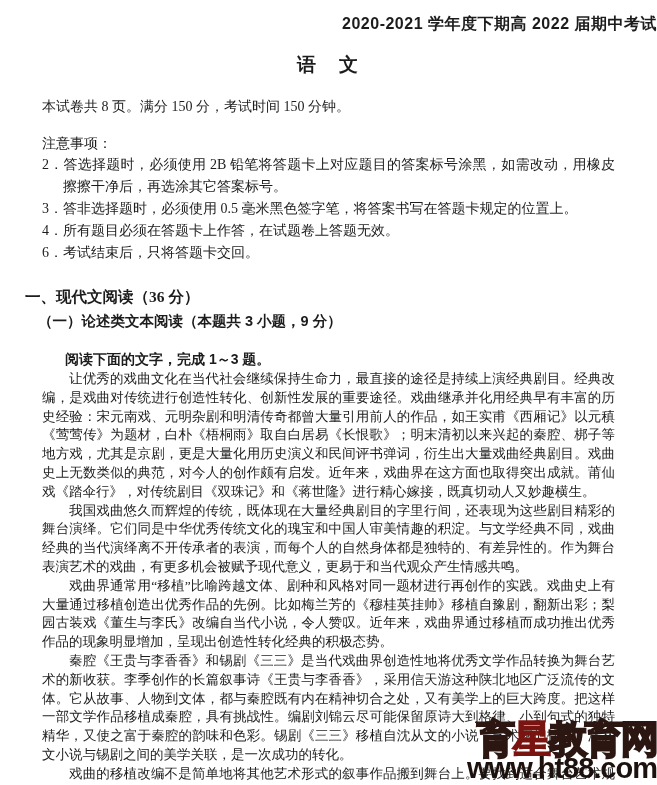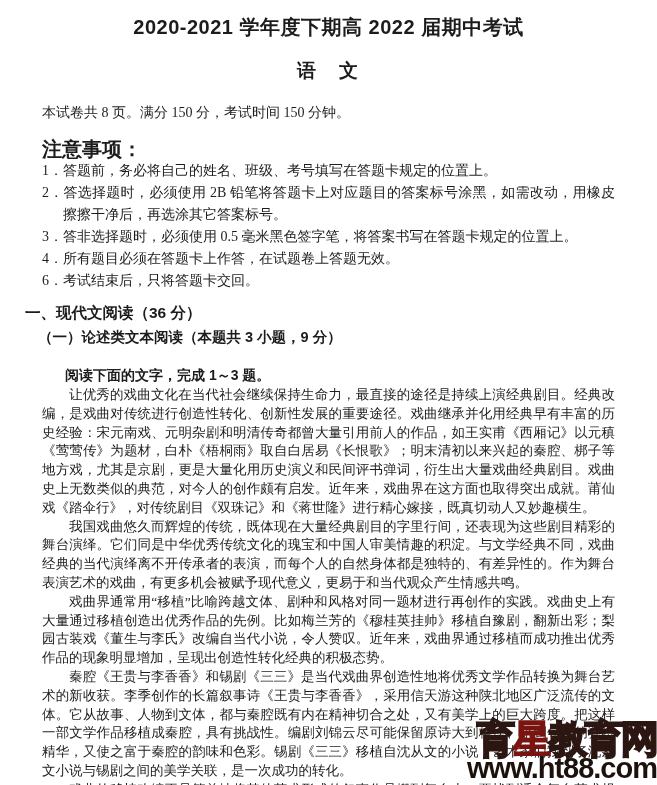--- a/index.html
+++ b/index.html
@@ -6,54 +6,54 @@
   .page {
     position:relative;
     width:657px; height:785px;
     background:#ffffff;
     overflow:hidden;
     font-family:"Liberation Serif", serif;
     color:#1c1c1c;
   }
   .title1 {
     margin:14px 0 0 0;
-    text-align:center;
+    text-align:right;
     font-family:"Liberation Sans", sans-serif;
     font-weight:bold;
-    font-size:20px;
+    font-size:16px;
     letter-spacing:0.5px;
   }
   .title2 {
     margin:17px 0 0 0;
     text-align:center;
     font-family:Liberation Serif, serif;
     font-weight:bold;
     font-size:19px;
     letter-spacing:2px;
   }
   .content { padding:0 42px; }
   .info { margin:18px 0 14px 0; font-size:14px; line-height:22px; }
   .notice-head {
     margin:4px 0 0 0;
     font-family:"Liberation Sans", sans-serif;
-    font-weight:bold;
-    font-size:20px;
+    font-weight:normal;
+    font-size:14px;
     line-height:22px;
   }
   .notice-item {
     margin:0;
     font-size:14px;
     line-height:22px;
     padding-left:21px;
     text-indent:-21px;
     text-align:justify;
   }
   .sec {
-    margin:10px 0 0 -17px;
-    font-family:Liberation Sans, sans-serif;
+    margin:22px 0 0 -17px;
+    font-family:Liberation Serif, serif;
     font-weight:bold;
     font-size:15.5px;
     line-height:22px;
   }
   .subsec {
     margin:2px 0 16px -4px;
     font-family:"Liberation Sans", sans-serif;
     font-weight:bold;
     font-size:14.5px;
     line-height:22px;
@@ -108,21 +108,20 @@
 <div class="page">
 
   <h1 class="title1">2020-2021 学年度下期高 2022 届期中考试</h1>
   <h2 class="title2">语　文</h2>
 
   <div class="content">
 
     <p class="info">本试卷共 8 页。满分 150 分，考试时间 150 分钟。</p>
 
     <p class="notice-head">注意事项：</p>
-    <p class="notice-item">1．答题前，务必将自己的姓名、班级、考号填写在答题卡规定的位置上。</p>
     <p class="notice-item">2．答选择题时，必须使用 2B 铅笔将答题卡上对应题目的答案标号涂黑，如需改动，用橡皮擦擦干净后，再选涂其它答案标号。</p>
     <p class="notice-item">3．答非选择题时，必须使用 0.5 毫米黑色签字笔，将答案书写在答题卡规定的位置上。</p>
     <p class="notice-item">4．所有题目必须在答题卡上作答，在试题卷上答题无效。</p>
     <p class="notice-item">6．考试结束后，只将答题卡交回。</p>
 
     <p class="sec">一、现代文阅读（36 分）</p>
     <p class="subsec">（一）论述类文本阅读（本题共 3 小题，9 分）</p>
     <p class="instr">阅读下面的文字，完成 1～3 题。</p>
 
     <p class="body-para">让优秀的戏曲文化在当代社会继续保持生命力，最直接的途径是持续上演经典剧目。经典改编，是戏曲对传统进行创造性转化、创新性发展的重要途径。戏曲继承并化用经典早有丰富的历史经验：宋元南戏、元明杂剧和明清传奇都曾大量引用前人的作品，如王实甫《西厢记》以元稹《莺莺传》为题材，白朴《梧桐雨》取自白居易《长恨歌》；明末清初以来兴起的秦腔、梆子等地方戏，尤其是京剧，更是大量化用历史演义和民间评书弹词，衍生出大量戏曲经典剧目。戏曲史上无数类似的典范，对今人的创作颇有启发。近年来，戏曲界在这方面也取得突出成就。莆仙戏《踏伞行》，对传统剧目《双珠记》和《蒋世隆》进行精心嫁接，既真切动人又妙趣横生。</p>

